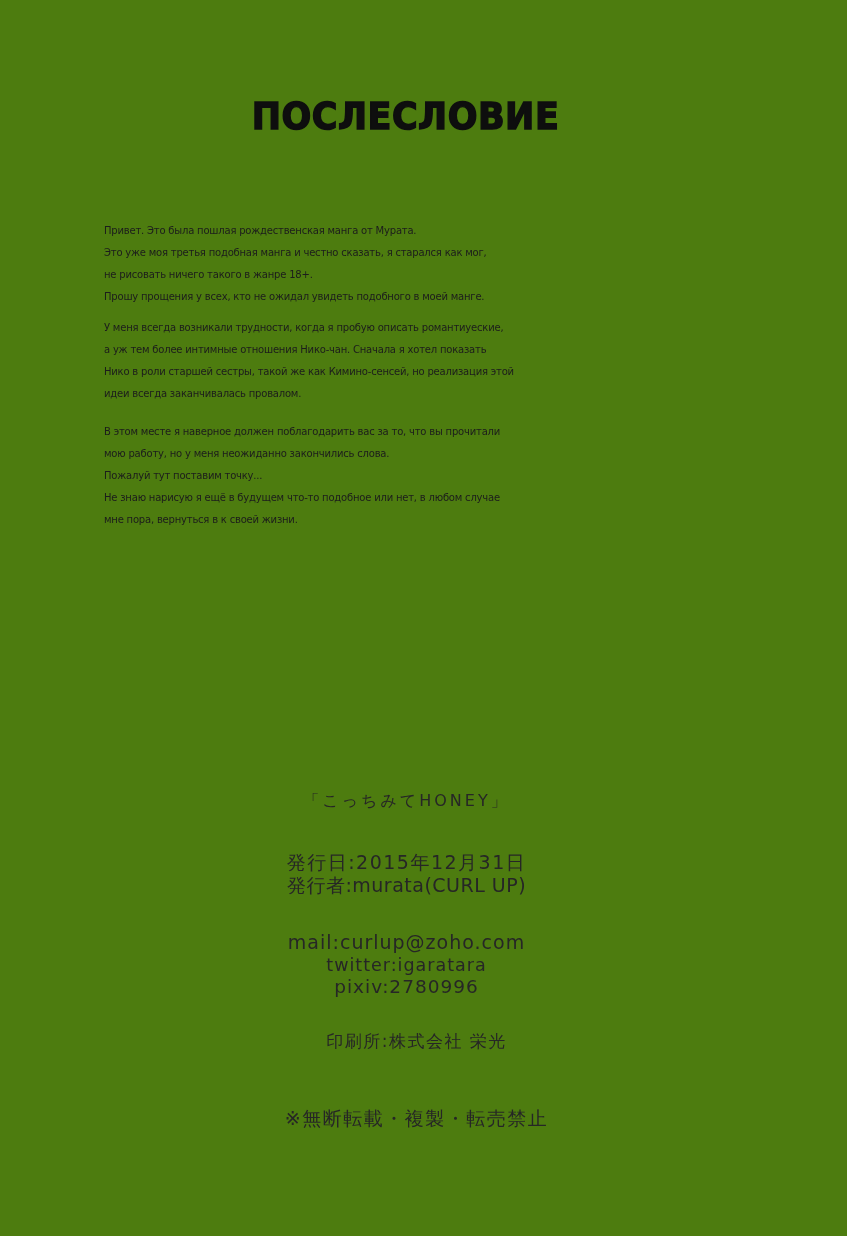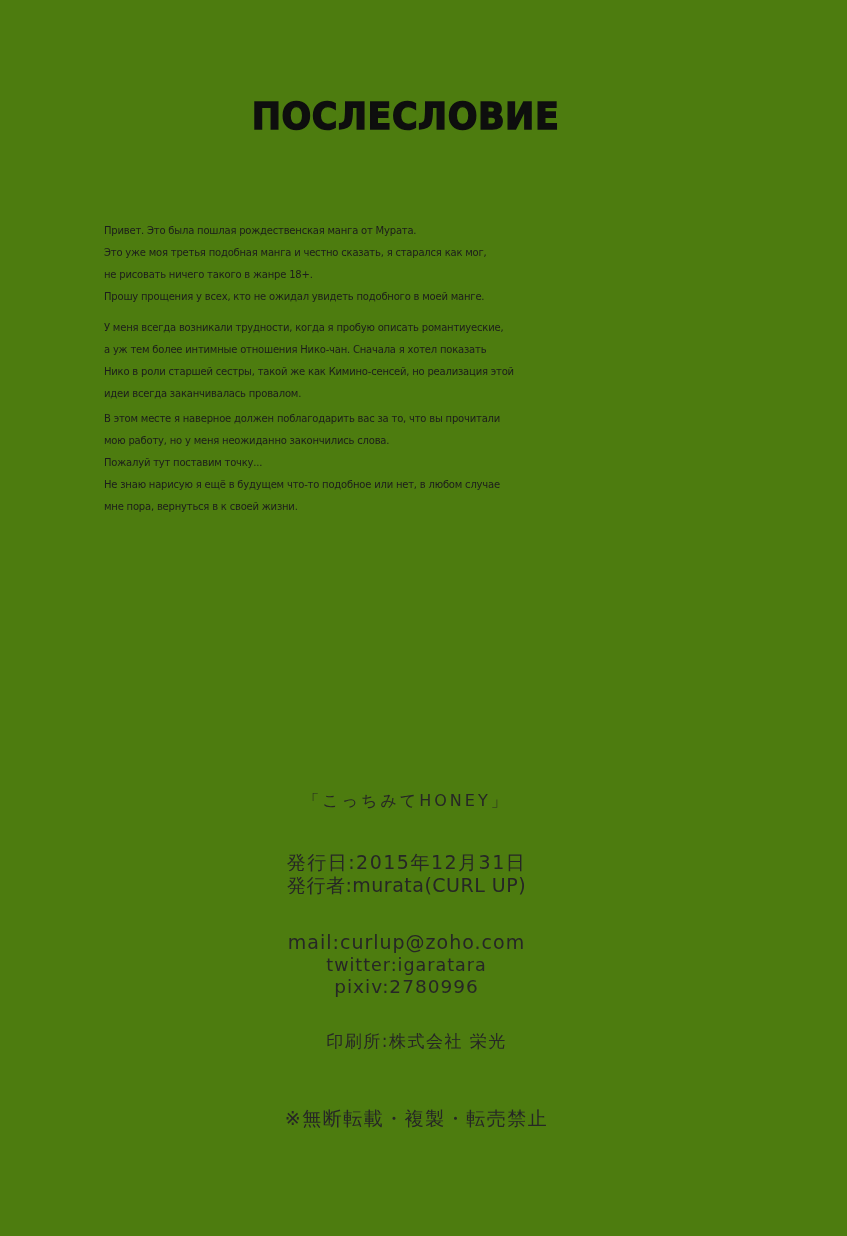--- a/index.html
+++ b/index.html
@@ -45,21 +45,21 @@
     line-height: 22px;
     letter-spacing: -0.2px;
     color: #1c1c1c;
   }
   .ru-block p {
     margin: 0;
     white-space: pre-line;
   }
   .ru-block p.gap-lg { margin-bottom: 9px; }
   .ru-block p.gap-md { margin-bottom: 8px; }
-  .ru-block p.gap-sm { margin-bottom: 3px; }
+  .ru-block p.gap-sm { margin-bottom: 16px; }
   
   .c-line {
     position: absolute;
     left: -17px;
     width: 847px;
     text-align: center;
     color: #262626;
     white-space: nowrap;
   }
   .c-book-title { top: 791px; font-size: 16px; letter-spacing: 3px; }

